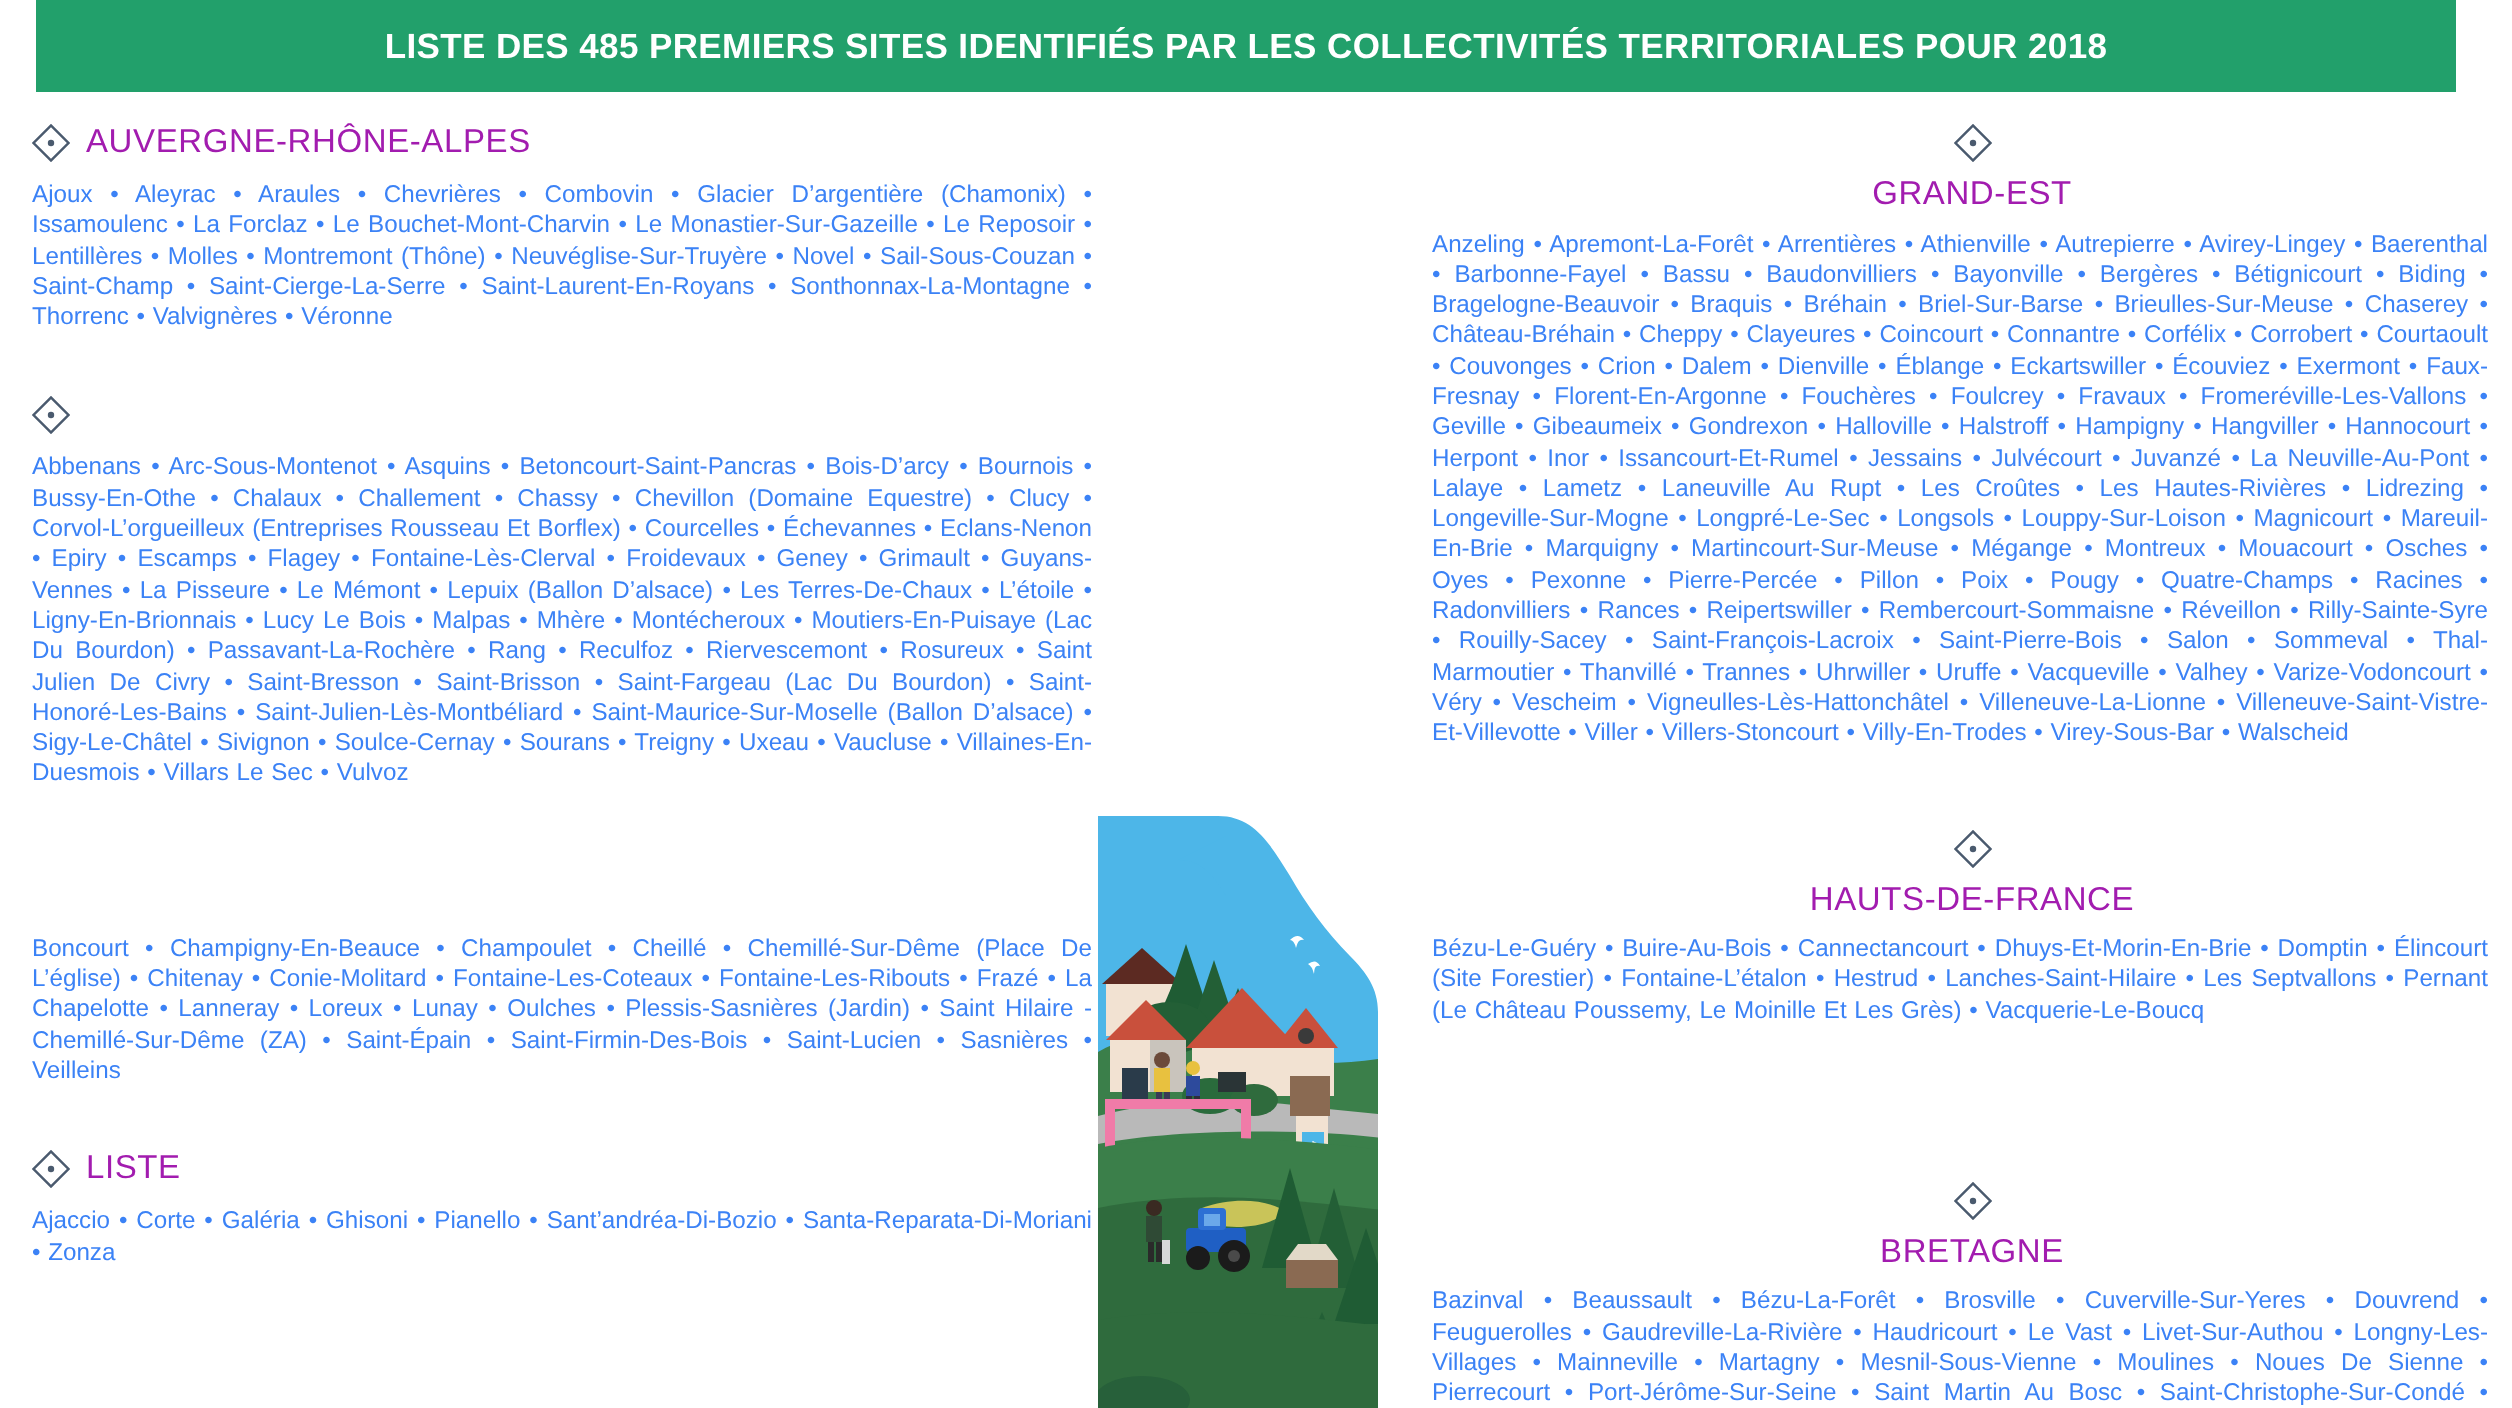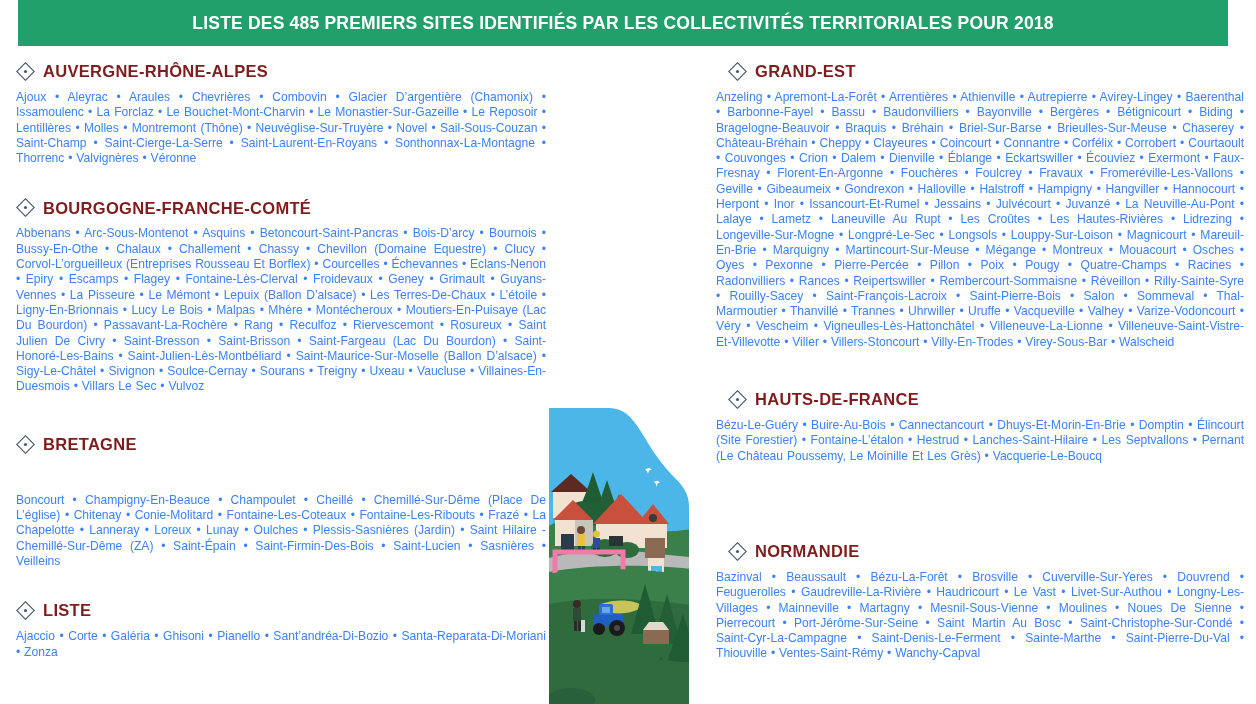--- a/index.html
+++ b/index.html
@@ -45,34 +45,34 @@
   .col-right { left: 716px; width: 528px; }
 
   .region { margin-bottom: 2px; }
 
   .region-head {
     display: flex;
     align-items: center;
     gap: 8px;
     margin-bottom: 9px;
   }
-  .region-head.indent { padding-left: 12px; }
+  .region-head.indent { padding-left: 12px; flex-direction: column; }
 
   .diamond-icon {
     width: 19px; height: 19px;
     flex: 0 0 19px;
     position: relative;
     display: inline-block;
   }
   .diamond-icon svg { display: block; }
 
   .region-name {
-    color: #7f1d1d;
+    color: #a21caf;
     font-size: 16.5px;
-    font-weight: bold;
+    font-weight: normal;
     letter-spacing: 0.3px;
     line-height: 1;
     white-space: nowrap;
     font-family: "Liberation Sans", sans-serif;
   }
 
   .region-sites {
     color: #3b82f6;
     font-size: 12.1px;
     line-height: 15.3px;
@@ -122,106 +122,96 @@
     <div class="gap-lg"></div>
 
     <div class="region">
       <div class="region-head">
         <span class="diamond-icon">
           <svg width="19" height="19" viewBox="0 0 19 19">
             <rect x="3.3" y="3.3" width="12.4" height="12.4" transform="rotate(45 9.5 9.5)" fill="none" stroke="#4a5a6e" stroke-width="1.2"></rect>
             <circle cx="9.5" cy="9.5" r="1.6" fill="#4a5a6e"></circle>
           </svg>
         </span>
-        <span class="region-name">BOURGOGNE-FRANCHE-COMTÉ</span>
       </div>
       <div class="region-sites">Abbenans • Arc-Sous-Montenot • Asquins • Betoncourt-Saint-Pancras • Bois-D’arcy • Bournois • Bussy-En-Othe • Chalaux • Challement • Chassy • Chevillon (Domaine Equestre) • Clucy • Corvol-L’orgueilleux (Entreprises Rousseau Et Borflex) • Courcelles • Échevannes • Eclans-Nenon • Epiry • Escamps • Flagey • Fontaine-Lès-Clerval • Froidevaux • Geney • Grimault • Guyans-Vennes • La Pisseure • Le Mémont • Lepuix (Ballon D’alsace) • Les Terres-De-Chaux • L’étoile • Ligny-En-Brionnais • Lucy Le Bois • Malpas • Mhère • Montécheroux • Moutiers-En-Puisaye (Lac Du Bourdon) • Passavant-La-Rochère • Rang • Reculfoz • Riervescemont • Rosureux • Saint Julien De Civry • Saint-Bresson • Saint-Brisson • Saint-Fargeau (Lac Du Bourdon) • Saint-Honoré-Les-Bains • Saint-Julien-Lès-Montbéliard • Saint-Maurice-Sur-Moselle (Ballon D’alsace) • Sigy-Le-Châtel • Sivignon • Soulce-Cernay • Sourans • Treigny • Uxeau • Vaucluse • Villaines-En-Duesmois • Villars Le Sec • Vulvoz</div>
     </div>
 
     <div class="gap-xl"></div>
 
     <div class="region">
+    </div>
+
+    <div class="gap-lg"></div>
+
+    <div class="region">
+      <div class="region-sites">Boncourt • Champigny-En-Beauce • Champoulet • Cheillé • Chemillé-Sur-Dême (Place De L’église) • Chitenay • Conie-Molitard • Fontaine-Les-Coteaux • Fontaine-Les-Ribouts • Frazé • La Chapelotte • Lanneray • Loreux • Lunay • Oulches • Plessis-Sasnières (Jardin) • Saint Hilaire - Chemillé-Sur-Dême (ZA) • Saint-Épain • Saint-Firmin-Des-Bois • Saint-Lucien • Sasnières • Veilleins</div>
+    </div>
+
+    <div class="gap-lg"></div>
+
+    <div class="region">
       <div class="region-head">
         <span class="diamond-icon">
           <svg width="19" height="19" viewBox="0 0 19 19">
             <rect x="3.3" y="3.3" width="12.4" height="12.4" transform="rotate(45 9.5 9.5)" fill="none" stroke="#4a5a6e" stroke-width="1.2"></rect>
             <circle cx="9.5" cy="9.5" r="1.6" fill="#4a5a6e"></circle>
           </svg>
         </span>
+        <span class="region-name">LISTE</span>
+      </div>
+      <div class="region-sites">Ajaccio • Corte • Galéria • Ghisoni • Pianello • Sant’andréa-Di-Bozio • Santa-Reparata-Di-Moriani • Zonza</div>
+    </div>
+
+  </div>
+
+  <div class="col col-right">
+
+    <div class="region">
+      <div class="region-head indent">
+        <span class="diamond-icon">
+          <svg width="19" height="19" viewBox="0 0 19 19">
+            <rect x="3.3" y="3.3" width="12.4" height="12.4" transform="rotate(45 9.5 9.5)" fill="none" stroke="#4a5a6e" stroke-width="1.2"></rect>
+            <circle cx="9.5" cy="9.5" r="1.6" fill="#4a5a6e"></circle>
+          </svg>
+        </span>
+        <span class="region-name">GRAND-EST</span>
+      </div>
+      <div class="region-sites">Anzeling • Apremont-La-Forêt • Arrentières • Athienville • Autrepierre • Avirey-Lingey • Baerenthal • Barbonne-Fayel • Bassu • Baudonvilliers • Bayonville • Bergères • Bétignicourt • Biding • Bragelogne-Beauvoir • Braquis • Bréhain • Briel-Sur-Barse • Brieulles-Sur-Meuse • Chaserey • Château-Bréhain • Cheppy • Clayeures • Coincourt • Connantre • Corfélix • Corrobert • Courtaoult • Couvonges • Crion • Dalem • Dienville • Éblange • Eckartswiller • Écouviez • Exermont • Faux-Fresnay • Florent-En-Argonne • Fouchères • Foulcrey • Fravaux • Fromeréville-Les-Vallons • Geville • Gibeaumeix • Gondrexon • Halloville • Halstroff • Hampigny • Hangviller • Hannocourt • Herpont • Inor • Issancourt-Et-Rumel • Jessains • Julvécourt • Juvanzé • La Neuville-Au-Pont • Lalaye • Lametz • Laneuville Au Rupt • Les Croûtes • Les Hautes-Rivières • Lidrezing • Longeville-Sur-Mogne • Longpré-Le-Sec • Longsols • Louppy-Sur-Loison • Magnicourt • Mareuil-En-Brie • Marquigny • Martincourt-Sur-Meuse • Mégange • Montreux • Mouacourt • Osches • Oyes • Pexonne • Pierre-Percée • Pillon • Poix • Pougy • Quatre-Champs • Racines • Radonvilliers • Rances • Reipertswiller • Rembercourt-Sommaisne • Réveillon • Rilly-Sainte-Syre • Rouilly-Sacey • Saint-François-Lacroix • Saint-Pierre-Bois • Salon • Sommeval • Thal-Marmoutier • Thanvillé • Trannes • Uhrwiller • Uruffe • Vacqueville • Valhey • Varize-Vodoncourt • Véry • Vescheim • Vigneulles-Lès-Hattonchâtel • Villeneuve-La-Lionne • Villeneuve-Saint-Vistre-Et-Villevotte • Viller • Villers-Stoncourt • Villy-En-Trodes • Virey-Sous-Bar • Walscheid</div>
+    </div>
+
+    <div class="gap-xl"></div>
+
+    <div class="region">
+      <div class="region-head indent">
+        <span class="diamond-icon">
+          <svg width="19" height="19" viewBox="0 0 19 19">
+            <rect x="3.3" y="3.3" width="12.4" height="12.4" transform="rotate(45 9.5 9.5)" fill="none" stroke="#4a5a6e" stroke-width="1.2"></rect>
+            <circle cx="9.5" cy="9.5" r="1.6" fill="#4a5a6e"></circle>
+          </svg>
+        </span>
+        <span class="region-name">HAUTS-DE-FRANCE</span>
+      </div>
+      <div class="region-sites">Bézu-Le-Guéry • Buire-Au-Bois • Cannectancourt • Dhuys-Et-Morin-En-Brie • Domptin • Élincourt (Site Forestier) • Fontaine-L’étalon • Hestrud • Lanches-Saint-Hilaire • Les Septvallons • Pernant (Le Château Poussemy, Le Moinille Et Les Grès) • Vacquerie-Le-Boucq</div>
+    </div>
+
+    <div class="gap-xl"></div>
+
+
+    <div class="gap-xl"></div>
+
+    <div class="region">
+      <div class="region-head indent">
+        <span class="diamond-icon">
+          <svg width="19" height="19" viewBox="0 0 19 19">
+            <rect x="3.3" y="3.3" width="12.4" height="12.4" transform="rotate(45 9.5 9.5)" fill="none" stroke="#4a5a6e" stroke-width="1.2"></rect>
+            <circle cx="9.5" cy="9.5" r="1.6" fill="#4a5a6e"></circle>
+          </svg>
+        </span>
         <span class="region-name">BRETAGNE</span>
-      </div>
-    </div>
-
-    <div class="gap-lg"></div>
-
-    <div class="region">
-      <div class="region-sites">Boncourt • Champigny-En-Beauce • Champoulet • Cheillé • Chemillé-Sur-Dême (Place De L’église) • Chitenay • Conie-Molitard • Fontaine-Les-Coteaux • Fontaine-Les-Ribouts • Frazé • La Chapelotte • Lanneray • Loreux • Lunay • Oulches • Plessis-Sasnières (Jardin) • Saint Hilaire - Chemillé-Sur-Dême (ZA) • Saint-Épain • Saint-Firmin-Des-Bois • Saint-Lucien • Sasnières • Veilleins</div>
-    </div>
-
-    <div class="gap-lg"></div>
-
-    <div class="region">
-      <div class="region-head">
-        <span class="diamond-icon">
-          <svg width="19" height="19" viewBox="0 0 19 19">
-            <rect x="3.3" y="3.3" width="12.4" height="12.4" transform="rotate(45 9.5 9.5)" fill="none" stroke="#4a5a6e" stroke-width="1.2"></rect>
-            <circle cx="9.5" cy="9.5" r="1.6" fill="#4a5a6e"></circle>
-          </svg>
-        </span>
-        <span class="region-name">LISTE</span>
-      </div>
-      <div class="region-sites">Ajaccio • Corte • Galéria • Ghisoni • Pianello • Sant’andréa-Di-Bozio • Santa-Reparata-Di-Moriani • Zonza</div>
-    </div>
-
-  </div>
-
-  <div class="col col-right">
-
-    <div class="region">
-      <div class="region-head indent">
-        <span class="diamond-icon">
-          <svg width="19" height="19" viewBox="0 0 19 19">
-            <rect x="3.3" y="3.3" width="12.4" height="12.4" transform="rotate(45 9.5 9.5)" fill="none" stroke="#4a5a6e" stroke-width="1.2"></rect>
-            <circle cx="9.5" cy="9.5" r="1.6" fill="#4a5a6e"></circle>
-          </svg>
-        </span>
-        <span class="region-name">GRAND-EST</span>
-      </div>
-      <div class="region-sites">Anzeling • Apremont-La-Forêt • Arrentières • Athienville • Autrepierre • Avirey-Lingey • Baerenthal • Barbonne-Fayel • Bassu • Baudonvilliers • Bayonville • Bergères • Bétignicourt • Biding • Bragelogne-Beauvoir • Braquis • Bréhain • Briel-Sur-Barse • Brieulles-Sur-Meuse • Chaserey • Château-Bréhain • Cheppy • Clayeures • Coincourt • Connantre • Corfélix • Corrobert • Courtaoult • Couvonges • Crion • Dalem • Dienville • Éblange • Eckartswiller • Écouviez • Exermont • Faux-Fresnay • Florent-En-Argonne • Fouchères • Foulcrey • Fravaux • Fromeréville-Les-Vallons • Geville • Gibeaumeix • Gondrexon • Halloville • Halstroff • Hampigny • Hangviller • Hannocourt • Herpont • Inor • Issancourt-Et-Rumel • Jessains • Julvécourt • Juvanzé • La Neuville-Au-Pont • Lalaye • Lametz • Laneuville Au Rupt • Les Croûtes • Les Hautes-Rivières • Lidrezing • Longeville-Sur-Mogne • Longpré-Le-Sec • Longsols • Louppy-Sur-Loison • Magnicourt • Mareuil-En-Brie • Marquigny • Martincourt-Sur-Meuse • Mégange • Montreux • Mouacourt • Osches • Oyes • Pexonne • Pierre-Percée • Pillon • Poix • Pougy • Quatre-Champs • Racines • Radonvilliers • Rances • Reipertswiller • Rembercourt-Sommaisne • Réveillon • Rilly-Sainte-Syre • Rouilly-Sacey • Saint-François-Lacroix • Saint-Pierre-Bois • Salon • Sommeval • Thal-Marmoutier • Thanvillé • Trannes • Uhrwiller • Uruffe • Vacqueville • Valhey • Varize-Vodoncourt • Véry • Vescheim • Vigneulles-Lès-Hattonchâtel • Villeneuve-La-Lionne • Villeneuve-Saint-Vistre-Et-Villevotte • Viller • Villers-Stoncourt • Villy-En-Trodes • Virey-Sous-Bar • Walscheid</div>
-    </div>
-
-    <div class="gap-xl"></div>
-
-    <div class="region">
-      <div class="region-head indent">
-        <span class="diamond-icon">
-          <svg width="19" height="19" viewBox="0 0 19 19">
-            <rect x="3.3" y="3.3" width="12.4" height="12.4" transform="rotate(45 9.5 9.5)" fill="none" stroke="#4a5a6e" stroke-width="1.2"></rect>
-            <circle cx="9.5" cy="9.5" r="1.6" fill="#4a5a6e"></circle>
-          </svg>
-        </span>
-        <span class="region-name">HAUTS-DE-FRANCE</span>
-      </div>
-      <div class="region-sites">Bézu-Le-Guéry • Buire-Au-Bois • Cannectancourt • Dhuys-Et-Morin-En-Brie • Domptin • Élincourt (Site Forestier) • Fontaine-L’étalon • Hestrud • Lanches-Saint-Hilaire • Les Septvallons • Pernant (Le Château Poussemy, Le Moinille Et Les Grès) • Vacquerie-Le-Boucq</div>
-    </div>
-
-    <div class="gap-xl"></div>
-
-
-    <div class="gap-xl"></div>
-
-    <div class="region">
-      <div class="region-head indent">
-        <span class="diamond-icon">
-          <svg width="19" height="19" viewBox="0 0 19 19">
-            <rect x="3.3" y="3.3" width="12.4" height="12.4" transform="rotate(45 9.5 9.5)" fill="none" stroke="#4a5a6e" stroke-width="1.2"></rect>
-            <circle cx="9.5" cy="9.5" r="1.6" fill="#4a5a6e"></circle>
-          </svg>
-        </span>
-        <span class="region-name">NORMANDIE</span>
       </div>
       <div class="region-sites">Bazinval • Beaussault • Bézu-La-Forêt • Brosville • Cuverville-Sur-Yeres • Douvrend • Feuguerolles • Gaudreville-La-Rivière • Haudricourt • Le Vast • Livet-Sur-Authou • Longny-Les-Villages • Mainneville • Martagny • Mesnil-Sous-Vienne • Moulines • Noues De Sienne • Pierrecourt • Port-Jérôme-Sur-Seine • Saint Martin Au Bosc • Saint-Christophe-Sur-Condé • Saint-Cyr-La-Campagne • Saint-Denis-Le-Ferment • Sainte-Marthe • Saint-Pierre-Du-Val • Thiouville • Ventes-Saint-Rémy • Wanchy-Capval</div>
     </div>
 
   </div>
 
   <div class="illus">
     <svg width="150" height="296" viewBox="0 0 150 296" xmlns="http://www.w3.org/2000/svg">
       <defs>
         <clipPath id="scene">

